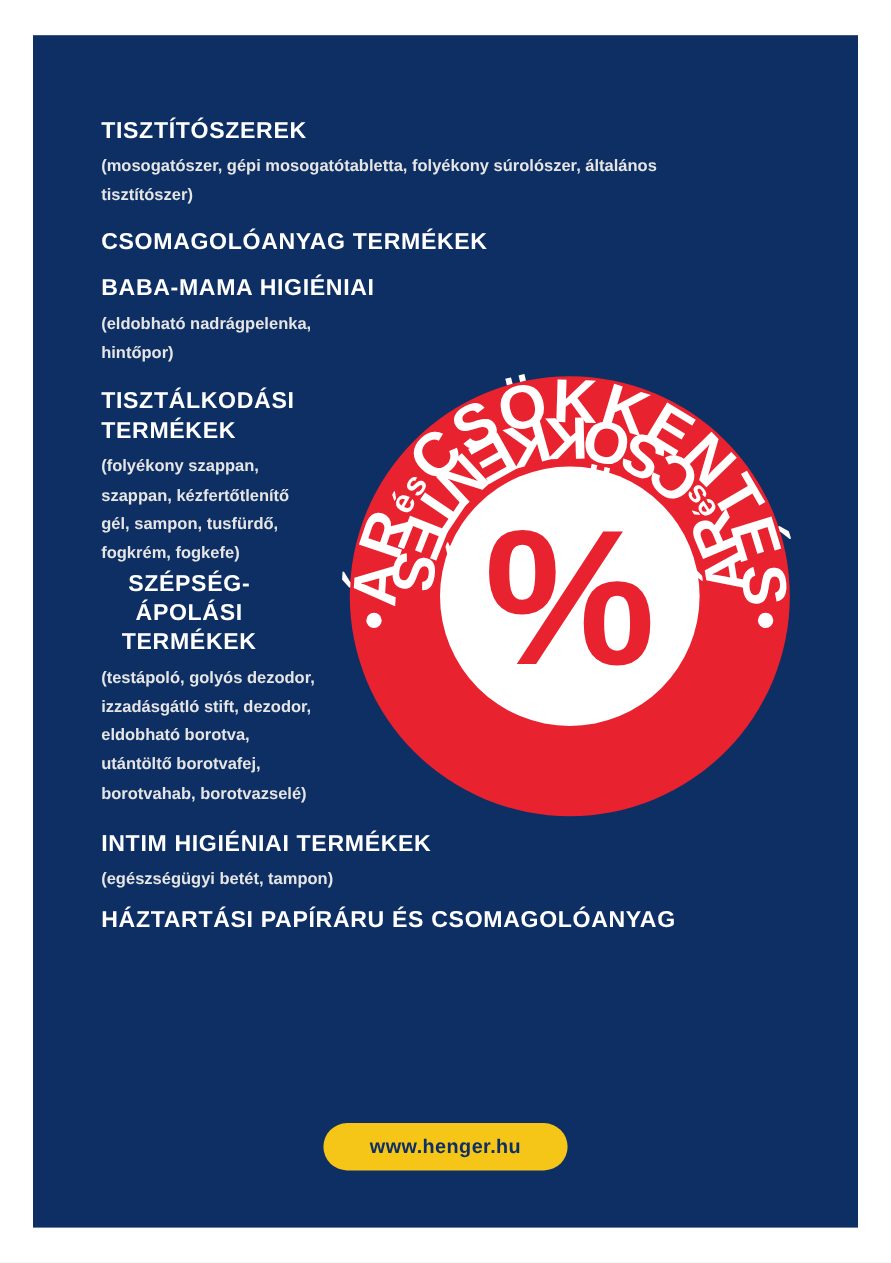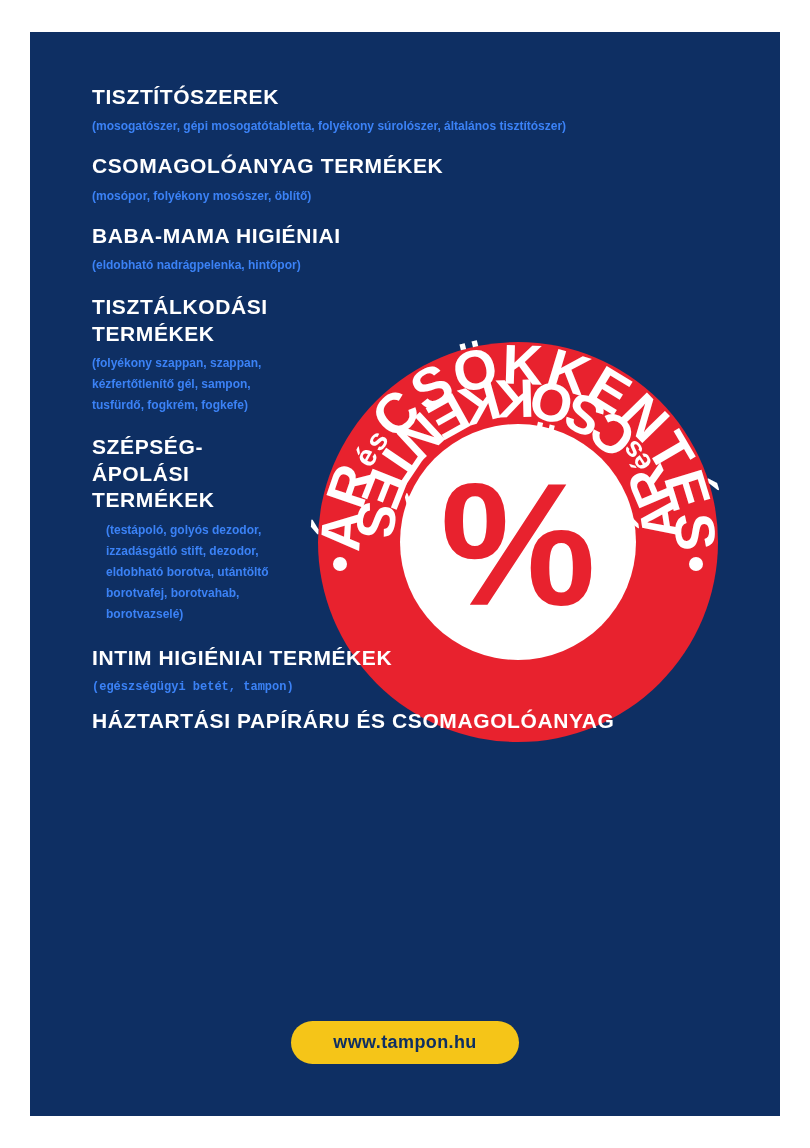--- a/index.html
+++ b/index.html
@@ -25,59 +25,59 @@
     position: relative;
     width: 100%;
     height: 100%;
     background: #0e2f63;
     box-sizing: border-box;
     overflow: hidden;
   }
   .content {
     position: relative;
     z-index: 3;
-    padding: 52px 0 0 62px;
+    padding: 74px 0 0 62px;
     width: 640px;
     box-sizing: border-box;
   }
   .cat {
     margin-bottom: 16px;
     max-width: 600px;
   }
   .cat-title {
     color: #ffffff;
     font-weight: bold;
     font-size: 21px;
     letter-spacing: 0.6px;
     line-height: 1.26;
     margin: 0 0 6px 0;
   }
   .cat-sub {
-    color: #3b82f6;
-    font-size: 12px;
+    color: #e5e5e5;
+    font-size: 15px;
     line-height: 1.75;
     margin: 0;
     font-weight: bold;
   }
   
   .cat[data-idx="0"] .cat-sub { max-width: 580px; }
   .cat[data-idx="1"] .cat-sub { max-width: 560px; }
   .cat[data-idx="2"] { max-width: 300px; }
   .cat[data-idx="2"] .cat-sub { max-width: 240px; }
   .cat[data-idx="3"] { max-width: 230px; }
   .cat[data-idx="3"] .cat-title { max-width: 215px; }
   .cat[data-idx="3"] .cat-sub { max-width: 190px; }
   .cat[data-idx="4"] { max-width: 200px; }
-  .cat[data-idx="4"] .cat-title { max-width: 160px; }
-  .cat[data-idx="4"] .cat-sub { max-width: 360px; margin-left: 14px; }
-  .cat[data-idx="5"] .cat-sub { max-width: 560px; font-family: Liberation Mono, monospace; }
+  .cat[data-idx="4"] .cat-title { max-width: 160px; text-align: center; }
+  .cat[data-idx="4"] .cat-sub { max-width: 360px; }
+  .cat[data-idx="5"] .cat-sub { max-width: 560px; }
   .cat[data-idx="6"] .cat-sub { max-width: 600px; }
 
   .cat[data-idx="2"] { margin-bottom: 18px; }
-  .cat[data-idx="3"] { margin-bottom: 18px; }
+  .cat[data-idx="3"] { margin-bottom: 2px; }
   .cat[data-idx="4"] { margin-bottom: 20px; }
   .cat[data-idx="5"] { margin-bottom: 10px; }
 
   
   .badge {
     position: absolute;
     right: 52px;
     top: 300px;
     width: 420px;
     height: 420px;
@@ -143,21 +143,20 @@
 
     <div class="content">
 
       <div class="cat" data-idx="0">
         <p class="cat-title">TISZTÍTÓSZEREK</p>
         <p class="cat-sub">(mosogatószer, gépi mosogatótabletta, folyékony súrolószer, általános tisztítószer)</p>
       </div>
 
       <div class="cat" data-idx="1">
         <p class="cat-title">CSOMAGOLÓANYAG TERMÉKEK</p>
-        <p class="cat-sub">(mosópor, folyékony mosószer, öblítő)</p>
       </div>
 
       <div class="cat" data-idx="2">
         <p class="cat-title">BABA-MAMA HIGIÉNIAI</p>
         <p class="cat-sub">(eldobható nadrágpelenka, hintőpor)</p>
       </div>
 
       <div class="cat" data-idx="3">
         <p class="cat-title">TISZTÁLKODÁSI TERMÉKEK</p>
         <p class="cat-sub">(folyékony szappan, szappan, kézfertőtlenítő gél, sampon, tusfürdő, fogkrém, fogkefe)</p>
@@ -173,17 +172,17 @@
         <p class="cat-sub">(egészségügyi betét, tampon)</p>
       </div>
 
       <div class="cat" data-idx="6">
         <p class="cat-title">HÁZTARTÁSI PAPÍRÁRU ÉS CSOMAGOLÓANYAG</p>
       </div>
 
     </div>
 
     <div class="footer">
-      <button class="url-btn">www.tampon.hu</button>
+      <button class="url-btn">www.henger.hu</button>
     </div>
 
   </div>
 </div>
 
 </body></html>

